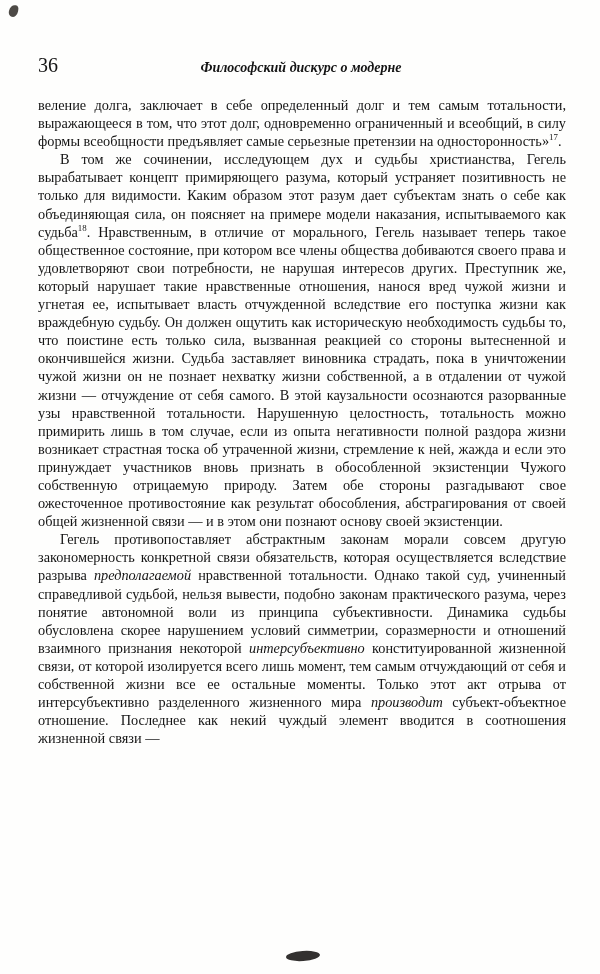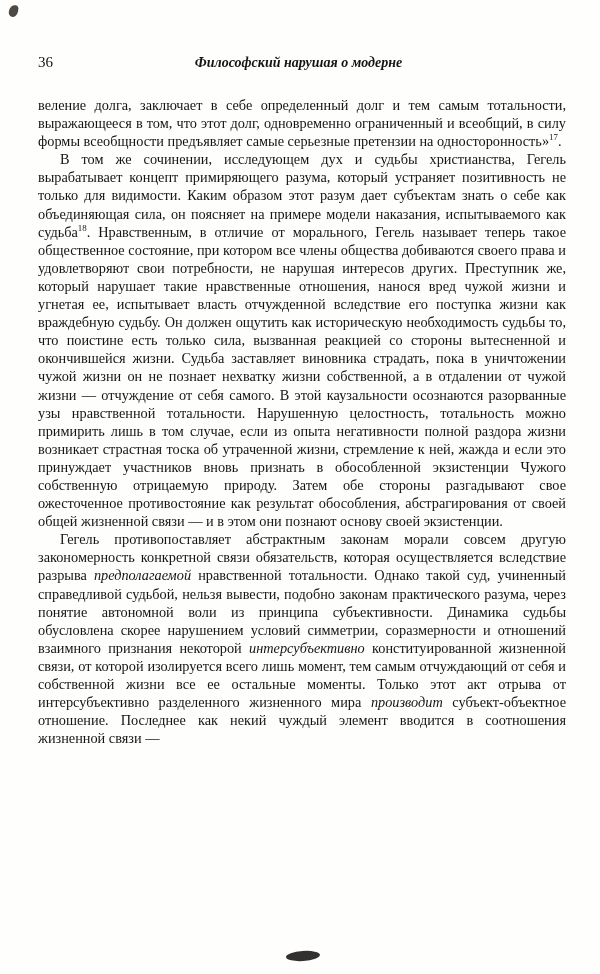--- a/index.html
+++ b/index.html
@@ -24,21 +24,21 @@
   .running-header {
     position: absolute;
     left: 38px;
     right: 36px;
     top: 54px;
     height: 22px;
     display: flex;
     align-items: baseline;
   }
   .page-number {
-    font-size: 15px;
+    font-size: 20px;
     font-weight: 400;
     flex: 0 0 auto;
   }
   .running-title {
     flex: 1 1 auto;
     text-align: center;
     font-size: 14px;
     font-style: italic;
     font-weight: 700;
     
@@ -95,21 +95,21 @@
 </style>
 </head>
 <body>
 
 <div class="page">
 
   <div class="artifact-top-left"></div>
 
   <div class="running-header">
     <span class="page-number">36</span>
-    <span class="running-title">Философский нарушая о модерне</span>
+    <span class="running-title">Философский дискурс о модерне</span>
   </div>
 
   <div class="body-text">
       <p class="para"><span>веление долга, заключает в себе определенный долг и тем самым тотальности, выражающееся в том, что этот долг, одновременно ограниченный и всеобщий, в силу формы всеобщности предъявляет самые серьезные претензии на односторонность»</span><sup>17</sup><span>.</span></p>
       <p class="para indent"><span>В том же сочинении, исследующем дух и судьбы христианства, Гегель вырабатывает концепт примиряющего разума, который устраняет позитивность не только для видимости. Каким образом этот разум дает субъектам знать о себе как объединяющая сила, он поясняет на примере модели наказания, испытываемого как судьба</span><sup>18</sup><span>. Нравственным, в отличие от морального, Гегель называет теперь такое общественное состояние, при котором все члены общества добиваются своего права и удовлетворяют свои потребности, не нарушая интересов других. Преступник же, который нарушает такие нравственные отношения, нанося вред чужой жизни и угнетая ее, испытывает власть отчужденной вследствие его поступка жизни как враждебную судьбу. Он должен ощутить как историческую необходимость судьбы то, что поистине есть только сила, вызванная реакцией со стороны вытесненной и окончившейся жизни. Судьба заставляет виновника страдать, пока в уничтожении чужой жизни он не познает нехватку жизни собственной, а в отдалении от чужой жизни — отчуждение от себя самого. В этой каузальности осознаются разорванные узы нравственной тотальности. Нарушенную целостность, тотальность можно примирить лишь в том случае, если из опыта негативности полной раздора жизни возникает страстная тоска об утраченной жизни, стремление к ней, жажда и если это принуждает участников вновь признать в обособленной экзистенции Чужого собственную отрицаемую природу. Затем обе стороны разгадывают свое ожесточенное противостояние как результат обособления, абстрагирования от своей общей жизненной связи — и в этом они познают основу своей экзистенции.</span></p>
       <p class="para indent"><span>Гегель противопоставляет абстрактным законам морали совсем другую закономерность конкретной связи обязательств, которая осуществляется вследствие разрыва </span><em>предполагаемой</em><span> нравственной тотальности. Однако такой суд, учиненный справедливой судьбой, нельзя вывести, подобно законам практического разума, через понятие автономной воли из принципа субъективности. Динамика судьбы обусловлена скорее нарушением условий симметрии, соразмерности и отношений взаимного признания некоторой </span><em>интерсубъективно</em><span> конституированной жизненной связи, от которой изолируется всего лишь момент, тем самым отчуждающий от себя и собственной жизни все ее остальные моменты. Только этот акт отрыва от интерсубъективно разделенного жизненного мира </span><em>производит</em><span> субъект-объектное отношение. Последнее как некий чуждый элемент вводится в соотношения жизненной связи —</span></p>
     </div>
 
   <div class="artifact-bottom"></div>
 

